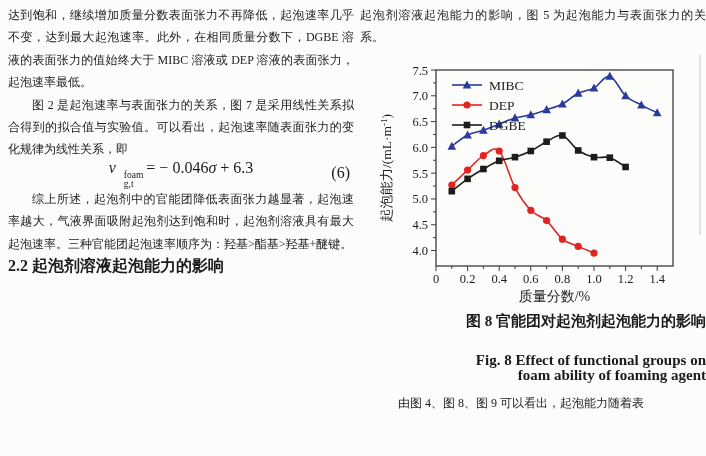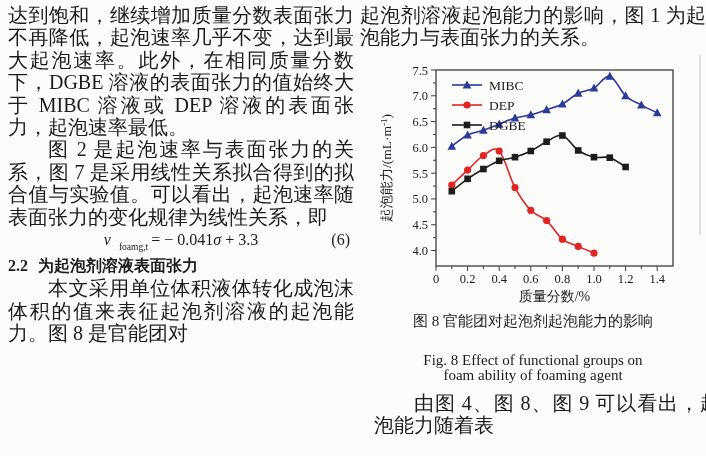--- a/index.html
+++ b/index.html
@@ -4,64 +4,64 @@
 <style>
   html,body{margin:0;padding:0;}
   body{
     position:relative;width:706px;height:456px;overflow:hidden;
     background:#fcfcfa;color:#1b1b1b;
     font-family:"Liberation Serif","DejaVu Serif",serif;
   }
   .col{position:absolute;top:4px;}
   #left-col{left:8px;width:346px;}
   #right-col{left:360px;width:346px;height:450px;}
-  p.body-text{margin:0;font-size:20px;line-height:22.4px;text-align:justify;}
+  p.body-text{margin:0;font-size:12px;line-height:22.4px;text-align:justify;}
   .indent{text-indent:2em;}
   .section-heading{margin:0;font-size:16px;line-height:22.4px;font-weight:bold;}
-  .section-heading .sec-num{margin-right:10px;}
+  .section-heading .sec-num{margin-right:4px;}
   .eq-row{position:relative;height:27px;font-size:16px;
     display:flex;align-items:center;justify-content:center;}
   .eq-num{position:absolute;right:4px;top:3px;}
   .eq-var{font-style:italic;}
-  .vss{display:inline-flex;flex-direction:row;font-size:9.5px;line-height:9px;
+  .vss{display:inline-flex;flex-direction:column;font-size:9.5px;line-height:9px;
     vertical-align:-5px;margin-left:8px;margin-right:3px;font-style:normal;}
   .vss .vsup{font-style:normal;}
   .vss .vsub{}
   #figure8-chart{position:absolute;left:18px;top:52px;}
   svg{font-family:"Liberation Serif","DejaVu Serif",serif;}
-  .caption{position:absolute;left:0;width:100%;text-align:center;
-    font-weight:normal;margin:0;}
+  .caption{position:absolute;left:0;width:100%;text-align:right;
+    font-weight:bold;margin:0;}
   #caption-zh{top:308px;font-size:15px;}
   #caption-en1{top:348px;font-size:15px;}
   #caption-en2{top:363px;font-size:15px;}
   #right-paragraph{position:absolute;left:14px;top:388px;width:100%;}
   #scan-edge{position:absolute;left:699px;top:55px;width:2px;height:180px;
     background:#c9c9c9;opacity:.55;}
 </style>
 </head>
 <body>
 
 <div id="left-col" class="col">
   <p class="body-text">达到饱和，继续增加质量分数表面张力不再降低，起泡速率几乎不变，达到最大起泡速率。此外，在相同质量分数下，DGBE 溶液的表面张力的值始终大于 MIBC 溶液或 DEP 溶液的表面张力，起泡速率最低。</p>
   <p class="body-text indent">图 2 是起泡速率与表面张力的关系，图 7 是采用线性关系拟合得到的拟合值与实验值。可以看出，起泡速率随表面张力的变化规律为线性关系，即</p>
   <div class="eq-row">
     <span>
       <span class="eq-var">v</span><span class="vss">
           <span class="vsup">foam</span>
           <span class="vsub">g,t</span>
-        </span><span>= − 0.041</span><span class="eq-var">σ</span><span> + 3.3</span>
+        </span><span>= − 0.046</span><span class="eq-var">σ</span><span> + 6.3</span>
     </span>
     <span class="eq-num">(6)</span>
   </div>
-  <p class="section-heading"><span class="sec-num">2.2</span><span>为起泡剂溶液表面张力</span></p>
-  <p class="body-text indent">本文采用单位体积液体转化成泡沫体积的值来表征起泡剂溶液的起泡能力。图 8 是官能团对</p>
+  <p class="body-text indent">综上所述，起泡剂中的官能团降低表面张力越显著，起泡速率越大，气液界面吸附起泡剂达到饱和时，起泡剂溶液具有最大起泡速率。三种官能团起泡速率顺序为：羟基&gt;酯基&gt;羟基+醚键。</p>
+  <p class="section-heading"><span class="sec-num">2.2</span><span>起泡剂溶液起泡能力的影响</span></p>
 </div>
 
 <div id="right-col" class="col">
-  <p class="body-text">起泡剂溶液起泡能力的影响，图 1 为起泡能力与表面张力的关系。</p>
+  <p class="body-text">起泡剂溶液起泡能力的影响，图 5 为起泡能力与表面张力的关系。</p>
   <svg id="figure8-chart" width="322" height="252" viewBox="0 0 322 252">
       <rect x="58" y="14" width="237" height="196" fill="none" stroke="#3c3c3c" stroke-width="1.3"></rect>
       <line x1="58" y1="210" x2="58" y2="215" stroke="#3c3c3c" stroke-width="1"></line>
       <text x="58" y="227" text-anchor="middle" font-size="12.5" fill="#1b1b1b">0</text>
       <line x1="89.60000000000001" y1="210" x2="89.60000000000001" y2="215" stroke="#3c3c3c" stroke-width="1"></line>
       <text x="89.60000000000001" y="227" text-anchor="middle" font-size="12.5" fill="#1b1b1b">0.2</text>
       <line x1="121.20000000000002" y1="210" x2="121.20000000000002" y2="215" stroke="#3c3c3c" stroke-width="1"></line>
       <text x="121.20000000000002" y="227" text-anchor="middle" font-size="12.5" fill="#1b1b1b">0.4</text>
       <line x1="152.8" y1="210" x2="152.8" y2="215" stroke="#3c3c3c" stroke-width="1"></line>
       <text x="152.8" y="227" text-anchor="middle" font-size="12.5" fill="#1b1b1b">0.6</text>

